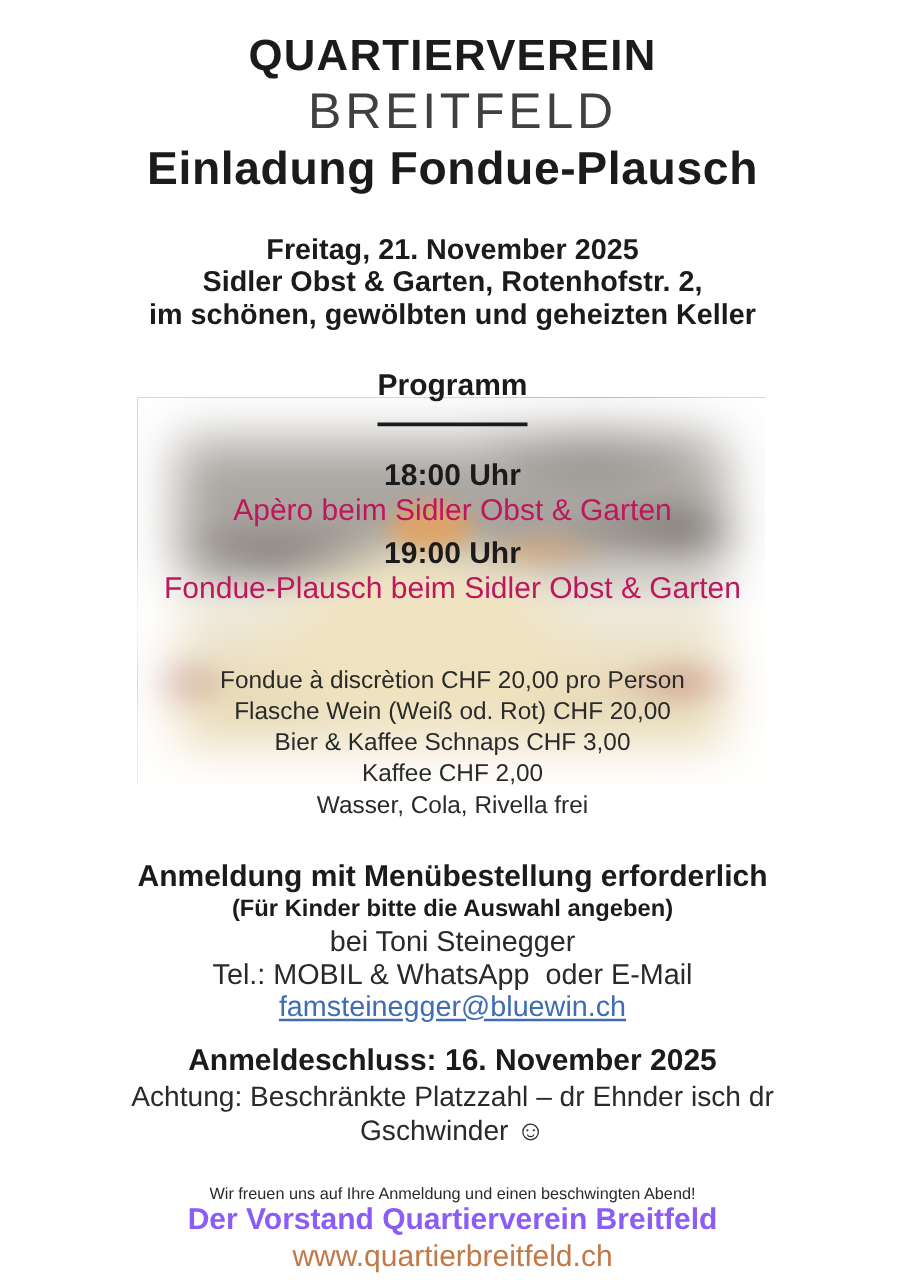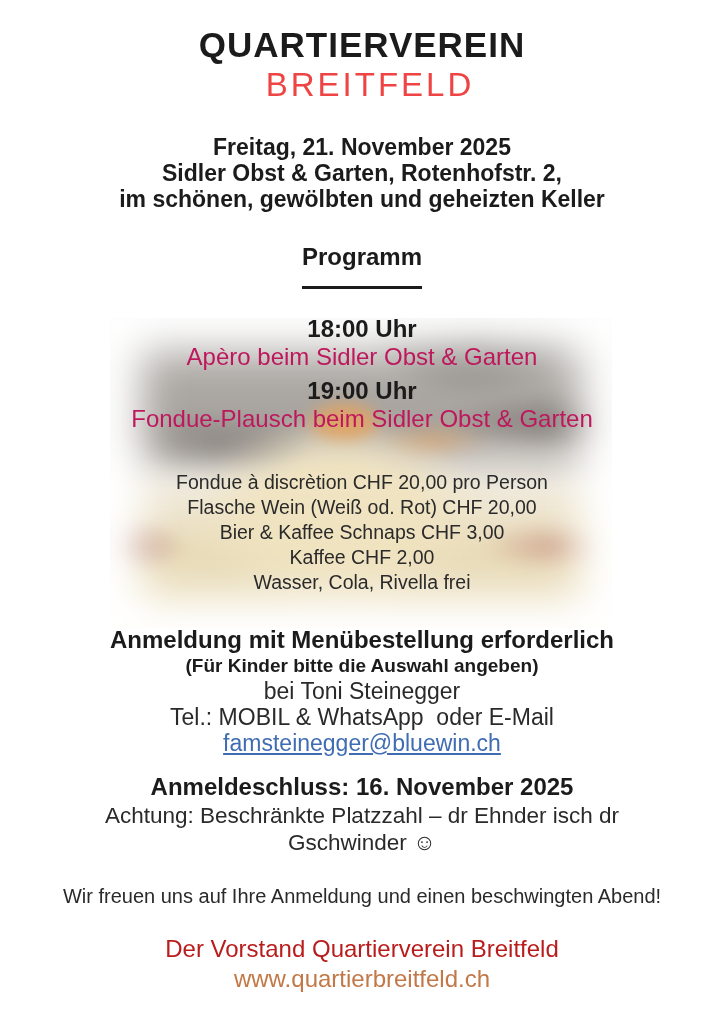--- a/index.html
+++ b/index.html
@@ -57,25 +57,25 @@
 
   
   .header { padding-top: 24px; }
   .title-main {
     font-size: 35px;
     font-weight: 800;
     letter-spacing: 1px;
     line-height: 1.2;
   }
   .title-sub {
-    font-size: 33px;
+    font-size: 40px;
     font-weight: 300;
     letter-spacing: 3px;
     line-height: 1.15;
-    color: #ef4444;
+    color: #404040;
     padding-left: 16px;
   }
   .title-event {
     font-size: 37px;
     font-weight: 800;
     letter-spacing: 0.5px;
     line-height: 1.1;
     margin-top: 3px;
   }
 
@@ -105,21 +105,21 @@
   .program-desc {
     font-size: 24px;
     font-weight: 400;
     line-height: 28px;
     color: #be185d;
   }
   .program-item + .program-item { margin-top: 6px; }
 
   
   .prices {
-    margin-top: 37px;
+    margin-top: 47px;
     font-size: 19.5px;
     font-weight: 400;
     line-height: 25px;
     color: #2a2a2a;
   }
 
   
   .registration { margin-top: 31px; }
   .registration-heading { font-size: 24px; font-weight: 700; line-height: 28px; }
   .registration-note { font-size: 19px; font-weight: 700; line-height: 24px; }
@@ -144,29 +144,28 @@
     font-weight: 400;
     line-height: 27px;
     color: #2a2a2a;
     max-width: 565px;
     margin: 1px auto 0 auto;
   }
 
   
   .closing-message {
     margin-top: 29px;
-    font-size: 20px;
+    font-size: 13px;
     font-weight: 400;
     color: #2a2a2a;
   }
   .closing-signature {
-    margin-top: 27px;
-    font-size: 24px;
-    font-weight: 400;
-    color: #b91c1c;
+    font-size: 24px;
+    font-weight: 700;
+    color: #8b5cf6;
   }
   .website-link {
     display: inline-block;
     margin-top: 2px;
     font-size: 24px;
     color: #c27847;
     text-decoration: none;
     cursor: pointer;
   }
 </style>
@@ -177,20 +176,21 @@
 
   <div class="photo-bg">
     <div class="paint"></div>
   </div>
 
   <div class="content">
 
     <div class="header">
       <div class="title-main">QUARTIERVEREIN</div>
       <div class="title-sub">BREITFELD</div>
+      <div class="title-event">Einladung Fondue-Plausch</div>
     </div>
 
     <div class="event-details">
       <div>Freitag, 21. November 2025</div>
       <div>Sidler Obst &amp; Garten, Rotenhofstr. 2,</div>
       <div>im schönen, gewölbten und geheizten Keller</div>
     </div>
 
     <div class="program-heading-wrap">
       <span class="program-heading">Programm</span>

